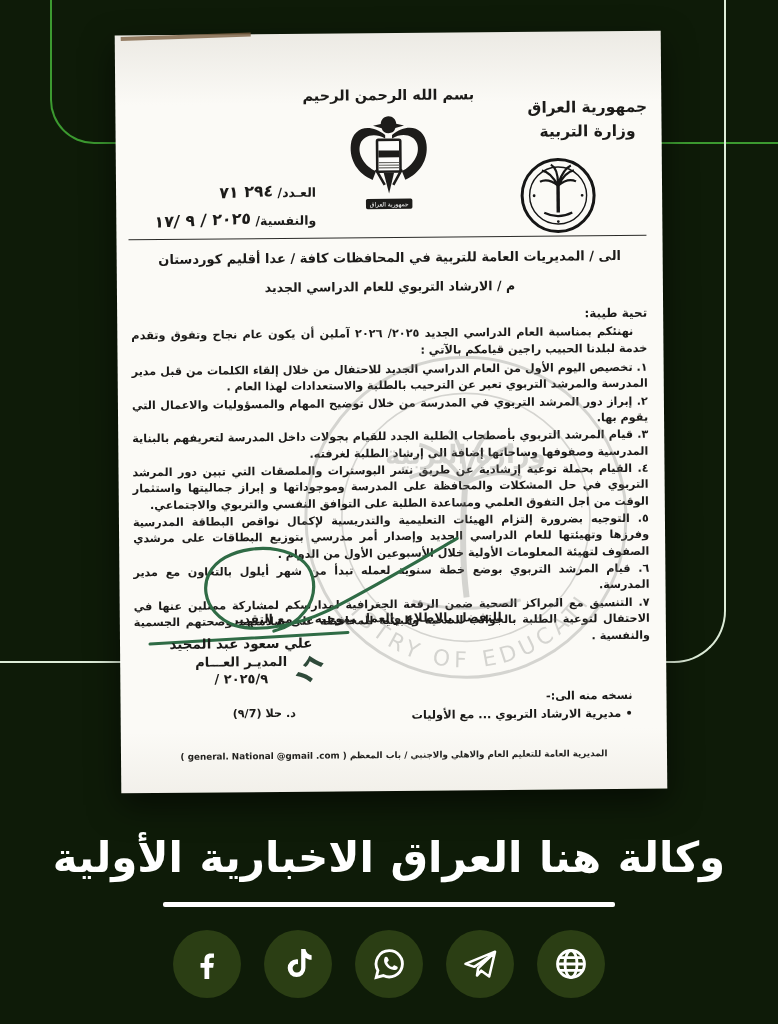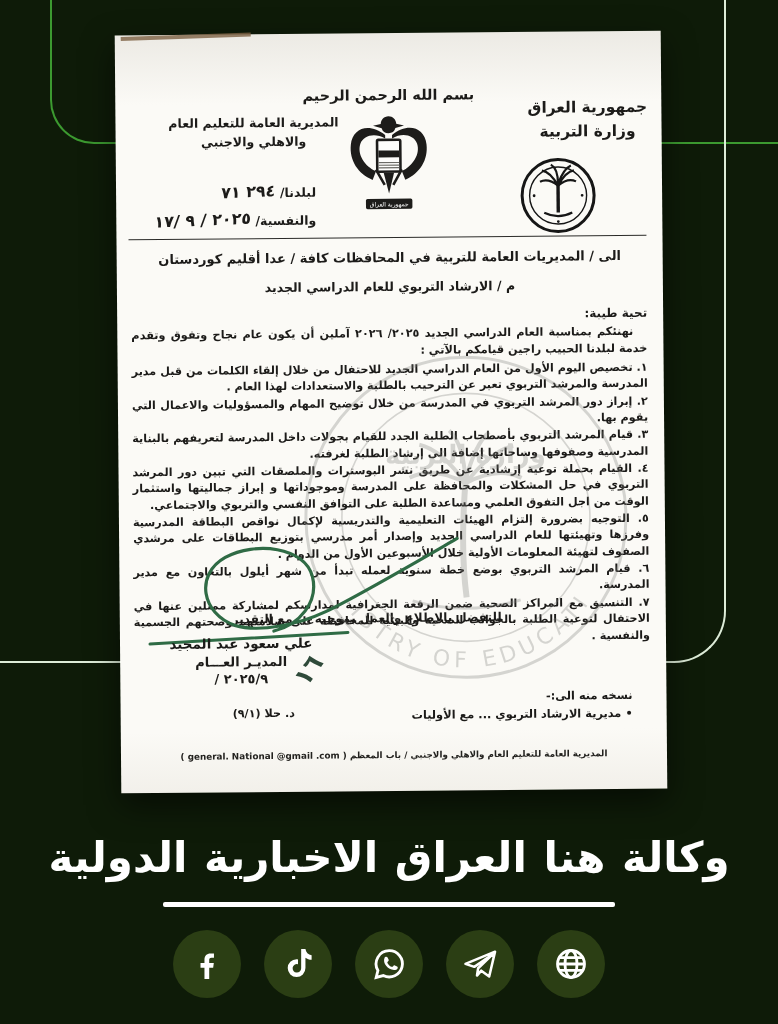--- a/index.html
+++ b/index.html
@@ -74,21 +74,20 @@
   <div class="doc">
     <div class="fold"></div>
 
     <div class="basmala">بسم الله الرحمن الرحيم</div>
 
     <div class="hdr-right">
       <div>جمهورية العراق</div>
       <div>وزارة التربية</div>
     </div>
 
-    <div class="hdr-left">المديرية العامة للتعليم العام والاهلي والاجنبي</div>
 
     <svg class="emblem" viewBox="0 0 100 124">
       <g fill="#1d1c1a">
         <path d="M50 4c-5 0-9 4-9 9l-9 2 10 3c1 4 4 6 8 6s7-2 8-6l10-3-9-2c0-5-4-9-9-9z"></path>
         <path d="M46 26C28 11 8 17 6 37c-2 18 8 34 25 41l4-10C22 62 13 48 17 36c4-10 17-13 29-6z"></path>
         <path d="M54 26c18-15 38-9 40 11 2 18-8 34-25 41l-4-10c13-6 22-20 18-32-4-10-17-13-29-6z"></path>
         <path d="M44 70l6 24 6-24z"></path>
         <path d="M35 66l10 18M65 66l-10 18" stroke="#1d1c1a" stroke-width="3" fill="none"></path>
       </g>
       <rect x="35" y="30" width="30" height="40" rx="3" fill="#1d1c1a"></rect>
@@ -104,21 +103,21 @@
       <circle cx="40" cy="40" r="28.5" fill="none" stroke="#161616" stroke-width="1.4"></circle>
       <path d="M40 28V57" stroke="#161616" stroke-width="3.4" fill="none"></path>
       <path d="M40 30Q30 22 22 26M40 30Q32 16 24 15M40 28Q40 13 33 9M40 28Q46 13 53 10M40 30Q48 16 56 15M40 30Q50 22 58 26" stroke="#161616" stroke-width="2.2" fill="none"></path>
       <path d="M26 57q14 7 28 0" stroke="#161616" stroke-width="2.2" fill="none"></path>
       <circle cx="40" cy="66" r="1.4" fill="#161616"></circle>
       <circle cx="16" cy="40" r="1.4" fill="#161616"></circle>
       <circle cx="64" cy="40" r="1.4" fill="#161616"></circle>
     </svg>
 
     <div class="field field-number">
-      <span>لبلدنا/</span>
+      <span>العـدد/</span>
       <span class="hand ltr">٢٩٤ ٧١</span>
     </div>
     <div class="field field-date">
       <span>والنفسية/</span>
       <span class="hand ltr">٢٠٢٥ / ٩ /١٧</span>
     </div>
 
     <div class="hdr-rule"></div>
 
     <div class="addressee">الى / المديريات  العامة للتربية في المحافظات كافة / عدا أقليم كوردستان</div>
@@ -164,26 +163,26 @@
       <div class="sig-name">علي سعود عبد المجيد</div>
       <div class="sig-title">المديـر العـــام</div>
       <div class="sig-date ltr">/ ٢٠٢٥/٩</div>
     </div>
     <div class="hand-day">١٦</div>
 
     <div class="copyblock">
       <div>نسخه منه الى:-</div>
       <div>• مديرية الارشاد التربوي ... مع الأوليات</div>
     </div>
-    <div class="copyref">د. حلا (٩/١)</div>
+    <div class="copyref">د. حلا (٩/7)</div>
 
     <div class="doc-footer">المديرية العامة للتعليم العام والاهلي والاجنبي / باب المعظم  ( general. National @gmail .com )</div>
   </div>
 
-  <div class="banner-title">وكالة هنا العراق الاخبارية الدولية</div>
+  <div class="banner-title">وكالة هنا العراق الاخبارية الأولية</div>
   <div class="banner-line"></div>
 
   <div class="social-row">
     <div class="social-circle">
       <svg viewBox="0 0 24 24">
         <path fill="#fff" d="M13.4 21.5v-7.2h2.5l.4-2.9h-2.9V9.5c0-.8.2-1.4 1.5-1.4h1.5V5.4c-.3 0-1.2-.1-2.2-.1-2.3 0-3.8 1.4-3.8 3.9v2.2H7.9v2.9h2.5v7.2z"></path>
       </svg>
     </div>
     <div class="social-circle">
       <svg viewBox="0 0 24 24">

